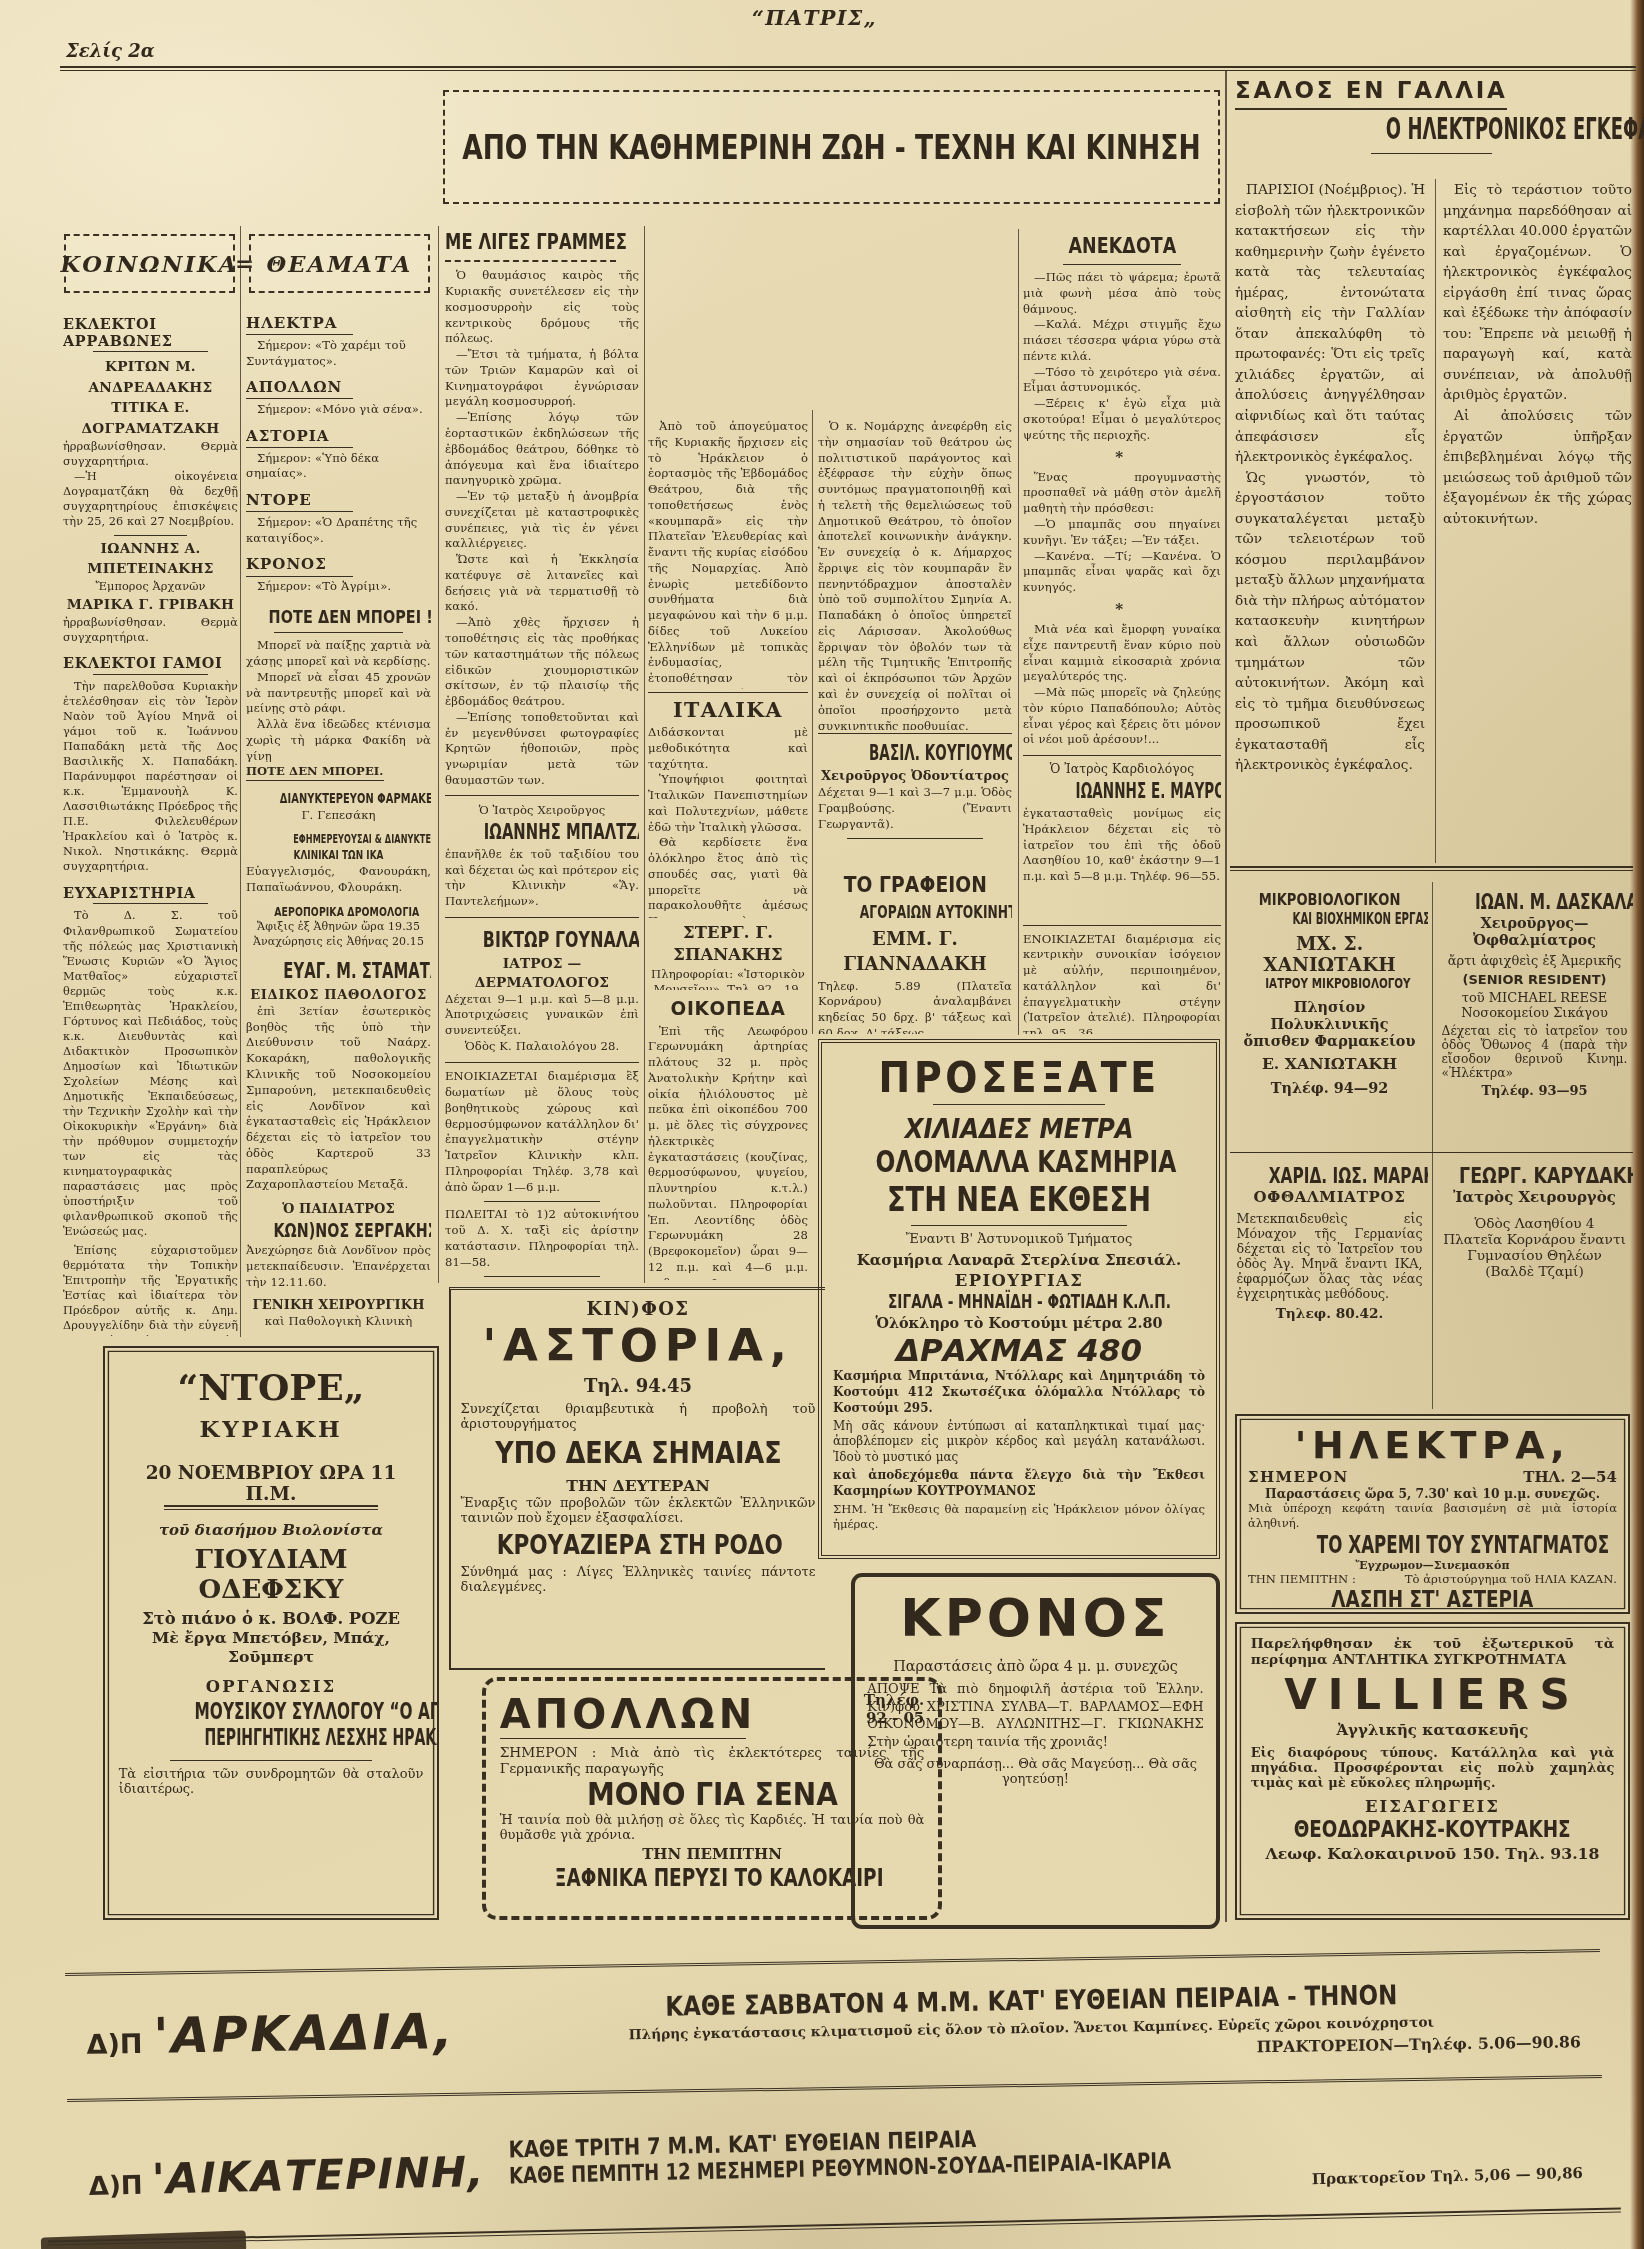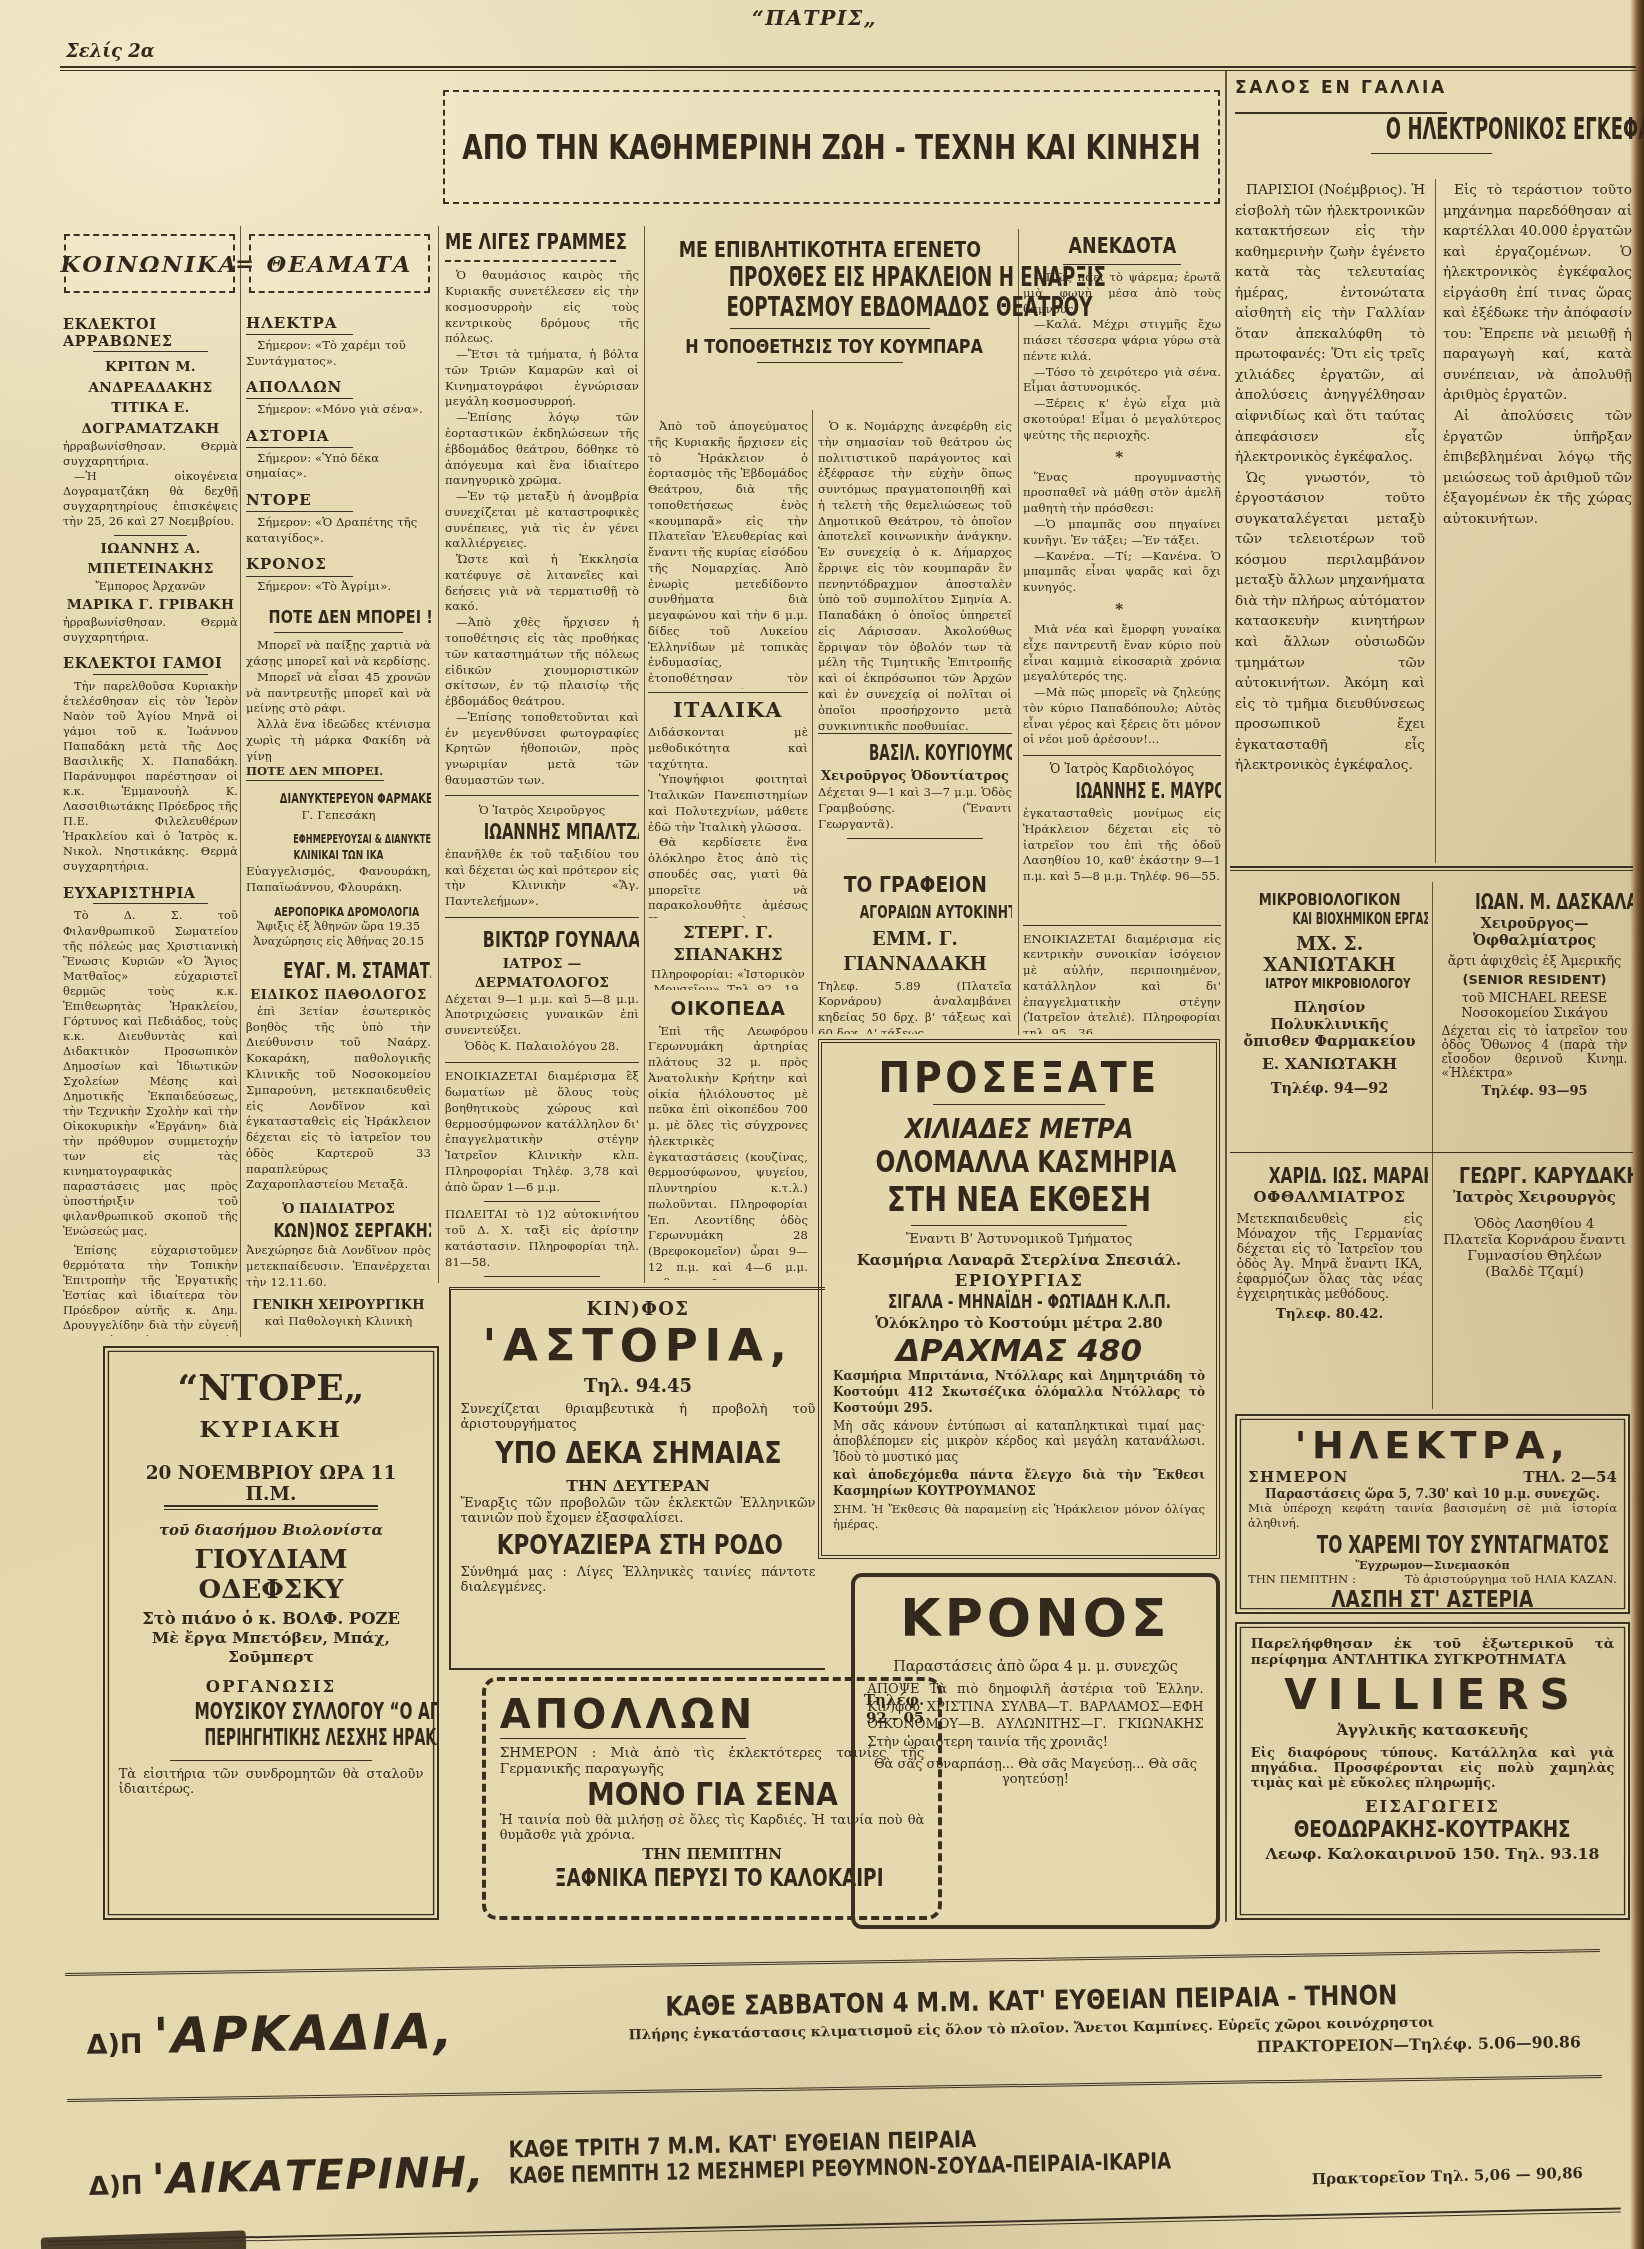--- a/index.html
+++ b/index.html
@@ -180,28 +180,20 @@
       <div>Ὁδὸς Κ. Παλαιολόγου 28.</div>
     </div>
     <div class="hr2" style="width:100%;margin:6.8px 0"></div>
     <p class="just">ΕΝΟΙΚΙΑΖΕΤΑΙ διαμέρισμα ἓξ δωματίων μὲ ὅλους τοὺς βοηθητικοὺς χώρους καὶ θερμοσύμφωνον κατάλληλον δι' ἐπαγγελματικὴν στέγην Ἰατρεῖον Κλινικὴν κλπ. Πληροφορίαι Τηλέφ. 3,78 καὶ ἀπὸ ὥραν 1—6 μ.μ.</p>
     <div class="hr2" style="width:60%;margin:5.5px auto"></div>
     <p class="just">ΠΩΛΕΙΤΑΙ τὸ 1)2 αὐτοκινήτου τοῦ Δ. Χ. ταξὶ εἰς ἀρίστην κατάστασιν. Πληροφορίαι τηλ. 81—58.</p>
     <div class="hr2" style="width:60%;margin:5.5px auto"></div>
 
   </div>
 
-  <div class="abs ctr" style="left:648px;top:238px;width:364px">
-    <span class="sans b cx" style="--sx:.85;font-size:20.5px">ΜΕ ΕΠΙΒΛΗΤΙΚΟΤΗΤΑ ΕΓΕΝΕΤΟ</span><br>
-    <span class="sans b cx" style="--sx:.7;font-size:26px">ΠΡΟΧΘΕΣ ΕΙΣ ΗΡΑΚΛΕΙΟΝ Η ΕΝΑΡΞΙΣ</span><br>
-    <span class="sans b cx" style="--sx:.7;font-size:26px">ΕΟΡΤΑΣΜΟΥ ΕΒΔΟΜΑΔΟΣ ΘΕΑΤΡΟΥ</span>
-    <div class="hr2" style="width:55%;margin:5.5px auto"></div>
-    <span class="sans b cx" style="--sx:.8;font-size:20px">Η ΤΟΠΟΘΕΤΗΣΙΣ ΤΟΥ ΚΟΥΜΠΑΡΑ</span>
-    <div class="hr2" style="width:40%;margin:4.1px auto"></div>
-  </div>
 
   <div class="abs ovh t17 just" style="left:648px;top:419px;width:160px;height:270px">
     <p class="ind">Ἀπὸ τοῦ ἀπογεύματος τῆς Κυριακῆς ἤρχισεν εἰς τὸ Ἡράκλειον ὁ ἑορτασμὸς τῆς Ἑβδομάδος Θεάτρου, διὰ τῆς τοποθετήσεως ἑνὸς «κουμπαρᾶ» εἰς τὴν Πλατεῖαν Ἐλευθερίας καὶ ἔναντι τῆς κυρίας εἰσόδου τῆς Νομαρχίας. Ἀπὸ ἐνωρὶς μετεδίδοντο συνθήματα διὰ μεγαφώνου καὶ τὴν 6 μ.μ. δίδες τοῦ Λυκείου Ἑλληνίδων μὲ τοπικὰς ἐνδυμασίας, ἐτοποθέτησαν τὸν «κουμπαρᾶν» ἐπὶ μικροῦ βάθρου καὶ ἀκολούθως ὁ Νομάρχης κ. Γ. Νταουντάκης Πρόεδρος τῆς Τιμητικῆς Ἐπιτροπῆς ἐκήρυξεν τὴν ἔναρξιν τοῦ ἑορτασμοῦ διὰ συντόμου λόγου παρουσίᾳ ἐκπροσώπων τῶν Ἀρχῶν καὶ μεγάλου πλήθους κόσμου τὸ ὁποῖον εἶχε κατακλύσει ἀσφυκτικῶς τὸν χῶρον τῆς τελετῆς.</p>
   </div>
   <div class="abs ovh t17" style="left:648px;top:692px;width:160px;height:226px">
     <div class="hr2" style="width:100%;margin:0 0 4.1px"></div>
     <div class="ctr b" style="font-size:20.5px;letter-spacing:1.4px">ΙΤΑΛΙΚΑ</div>
     <p class="just">Διδάσκονται μὲ μεθοδικότητα καὶ ταχύτητα.</p>
     <p class="just ind">Ὑποψήφιοι φοιτηταὶ Ἰταλικῶν Πανεπιστημίων καὶ Πολυτεχνίων, μάθετε ἐδῶ τὴν Ἰταλικὴ γλῶσσα.</p>
     <p class="just ind">Θὰ κερδίσετε ἕνα ὁλόκληρο ἔτος ἀπὸ τὶς σπουδές σας, γιατὶ θὰ μπορεῖτε νὰ παρακολουθῆτε ἀμέσως Πανεπιστημιακὰ μαθήματα.</p>
@@ -324,21 +316,21 @@
   </div>
 
   <div class="abs ctr" style="left:851px;top:1573px;width:369px;height:356px;border:4.1px solid var(--rule);border-radius:11px;padding:11px 12.3px;overflow:hidden">
     <div class="sans" style="font-weight:800;font-size:52px;letter-spacing:4.1px">ΚΡΟΝΟΣ</div>
     <div class="ser" style="font-size:14.4px;margin-top:9.6px">Παραστάσεις ἀπὸ ὥρα 4 μ. μ. συνεχῶς</div>
     <p class="just ser" style="font-size:13px;line-height:1.35;margin-top:6.8px">ΑΠΟΨΕ Τὰ πιὸ δημοφιλῆ ἀστέρια τοῦ Ἑλλην. Κιν)φου ΧΡΙΣΤΙΝΑ ΣΥΛΒΑ—Τ. ΒΑΡΛΑΜΟΣ—ΕΦΗ ΟΙΚΟΝΟΜΟΥ—Β. ΑΥΛΩΝΙΤΗΣ—Γ. ΓΚΙΩΝΑΚΗΣ Στὴν ὡραιότερη ταινία τῆς χρονιᾶς!</p>
     <p class="ser" style="font-size:13px;margin-top:5.5px">Θὰ σᾶς συναρπάσῃ... Θὰ σᾶς Μαγεύσῃ... Θὰ σᾶς γοητεύσῃ!</p>
   </div>
 
   <div class="abs" style="left:1235px;top:77px;width:395px">
-    <span class="sans b" style="font-size:17px;letter-spacing:2.7px;border-bottom:2.1px solid var(--rule);padding-bottom:15px">ΣΑΛΟΣ ΕΝ ΓΑΛΛΙΑ</span>
+    <span class="sans b" style="font-size:23px;letter-spacing:2.7px;border-bottom:2.1px solid var(--rule);padding-bottom:5px">ΣΑΛΟΣ ΕΝ ΓΑΛΛΙΑ</span>
   </div>
   <div class="abs ctr" style="left:1230px;top:111px;width:403px">
     <span class="sans b cx" style="--sx:.6;font-size:30px">Ο ΗΛΕΚΤΡΟΝΙΚΟΣ ΕΓΚΕΦΑΛΟΣ ΤΗΣ ΑΠΕΛΥΣΕ !</span>
     <div class="hr2" style="width:30%;margin:6.8px auto 0"></div>
   </div>
   <div class="abs ovh t20 just" style="left:1235px;top:179px;width:190px;height:684px">
     <p class="ind">ΠΑΡΙΣΙΟΙ (Νοέμβριος). Ἡ εἰσβολὴ τῶν ἠλεκτρονικῶν κατακτήσεων εἰς τὴν καθημερινὴν ζωὴν ἐγένετο κατὰ τὰς τελευταίας ἡμέρας, ἐντονώτατα αἰσθητὴ εἰς τὴν Γαλλίαν ὅταν ἀπεκαλύφθη τὸ πρωτοφανές: Ὅτι εἰς τρεῖς χιλιάδες ἐργατῶν, αἱ ἀπολύσεις ἀνηγγέλθησαν αἰφνιδίως καὶ ὅτι ταύτας ἀπεφάσισεν εἷς ἠλεκτρονικὸς ἐγκέφαλος.</p>
     <p class="ind">Ὡς γνωστόν, τὸ ἐργοστάσιον τοῦτο συγκαταλέγεται μεταξὺ τῶν τελειοτέρων τοῦ κόσμου περιλαμβάνον μεταξὺ ἄλλων μηχανήματα διὰ τὴν πλήρως αὐτόματον κατασκευὴν κινητήρων καὶ ἄλλων οὐσιωδῶν τμημάτων τῶν αὐτοκινήτων. Ἀκόμη καὶ εἰς τὸ τμῆμα διευθύνσεως προσωπικοῦ ἔχει ἐγκατασταθῆ εἷς ἠλεκτρονικὸς ἐγκέφαλος.</p>
   </div>
   <div class="abs ovh t20 just" style="left:1443px;top:179px;width:189px;height:684px">

